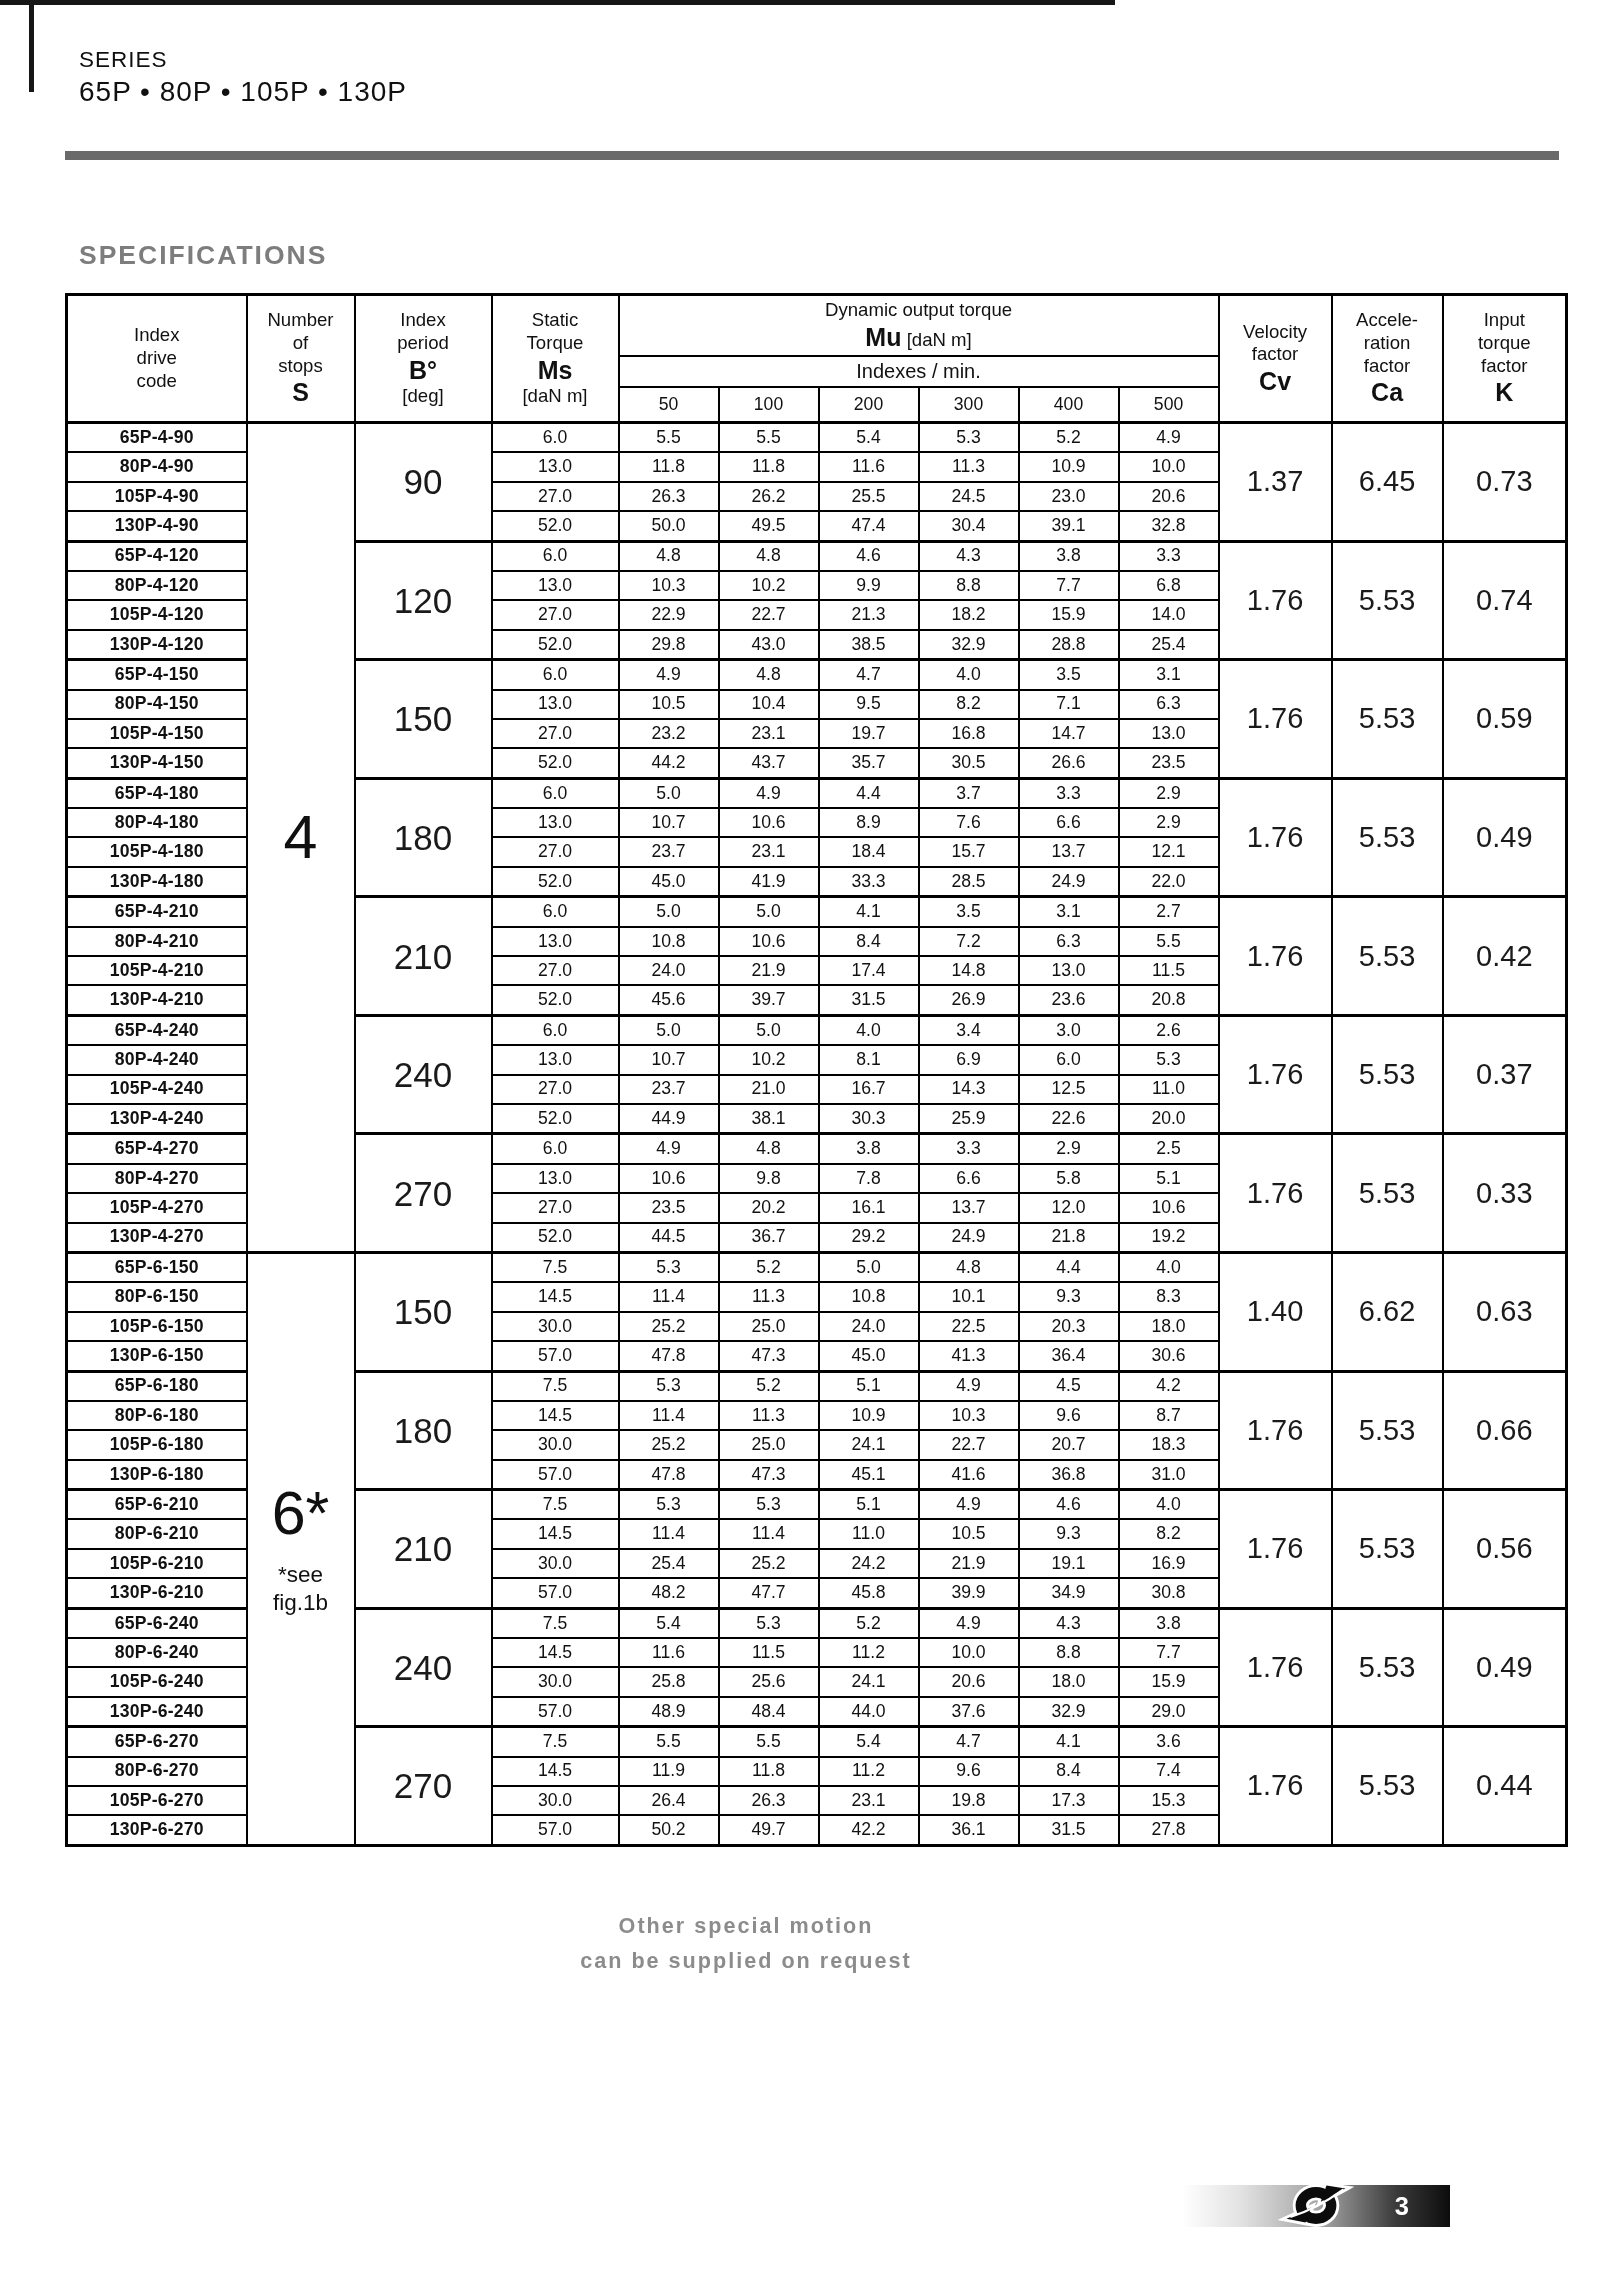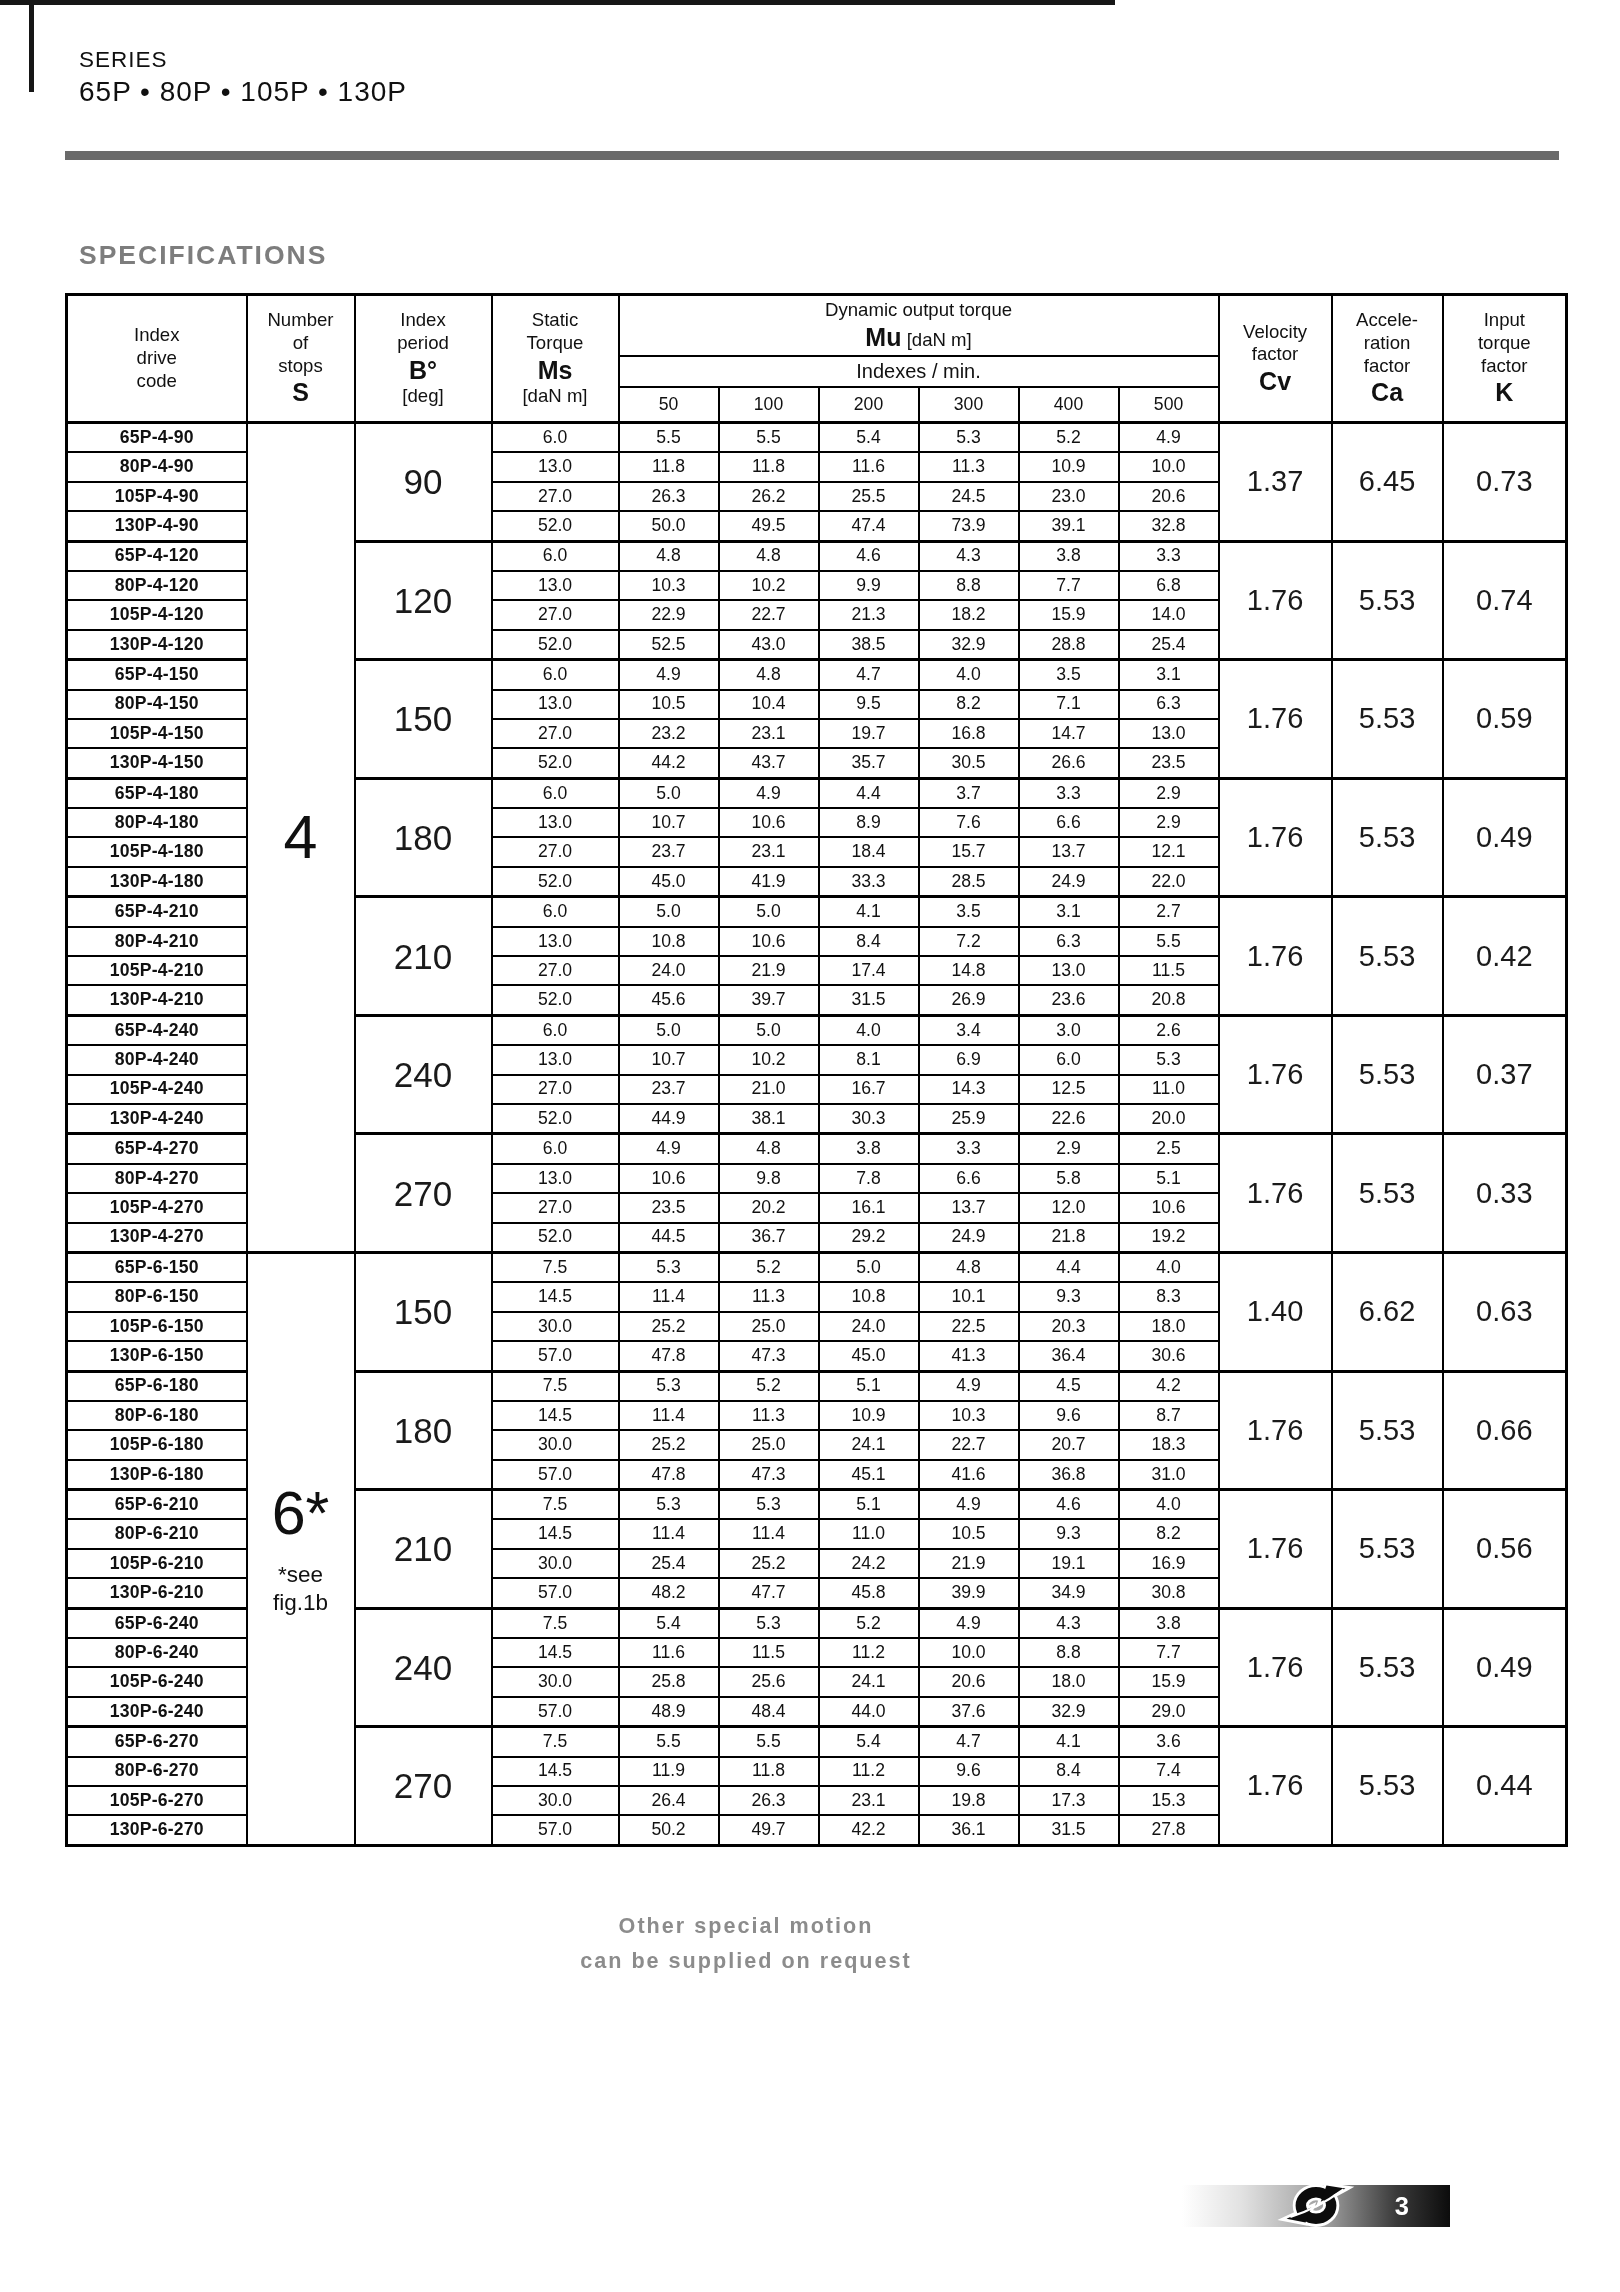--- a/index.html
+++ b/index.html
@@ -170,21 +170,21 @@
           <td class="num">24.5</td>
           <td class="num">23.0</td>
           <td class="num">20.6</td>
         </tr>
         <tr>
           <td class="code">130P-4-90</td>
           <td class="num">52.0</td>
           <td class="num">50.0</td>
           <td class="num">49.5</td>
           <td class="num">47.4</td>
-          <td class="num">73.9</td>
+          <td class="num">30.4</td>
           <td class="num">39.1</td>
           <td class="num">32.8</td>
         </tr>
         <tr>
           <td class="code group-start">65P-4-120</td>
           <td class="period group-start" rowspan="4">120</td>
           <td class="num group-start">6.0</td>
           <td class="num group-start">4.8</td>
           <td class="num group-start">4.8</td>
           <td class="num group-start">4.6</td>
@@ -211,21 +211,21 @@
           <td class="num">22.9</td>
           <td class="num">22.7</td>
           <td class="num">21.3</td>
           <td class="num">18.2</td>
           <td class="num">15.9</td>
           <td class="num">14.0</td>
         </tr>
         <tr>
           <td class="code">130P-4-120</td>
           <td class="num">52.0</td>
-          <td class="num">52.5</td>
+          <td class="num">29.8</td>
           <td class="num">43.0</td>
           <td class="num">38.5</td>
           <td class="num">32.9</td>
           <td class="num">28.8</td>
           <td class="num">25.4</td>
         </tr>
         <tr>
           <td class="code group-start">65P-4-150</td>
           <td class="period group-start" rowspan="4">150</td>
           <td class="num group-start">6.0</td>

